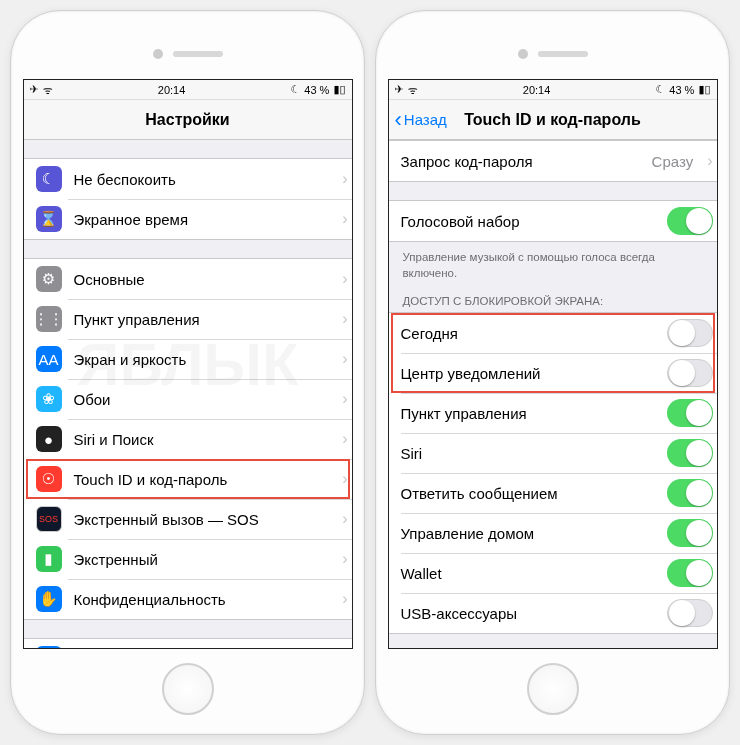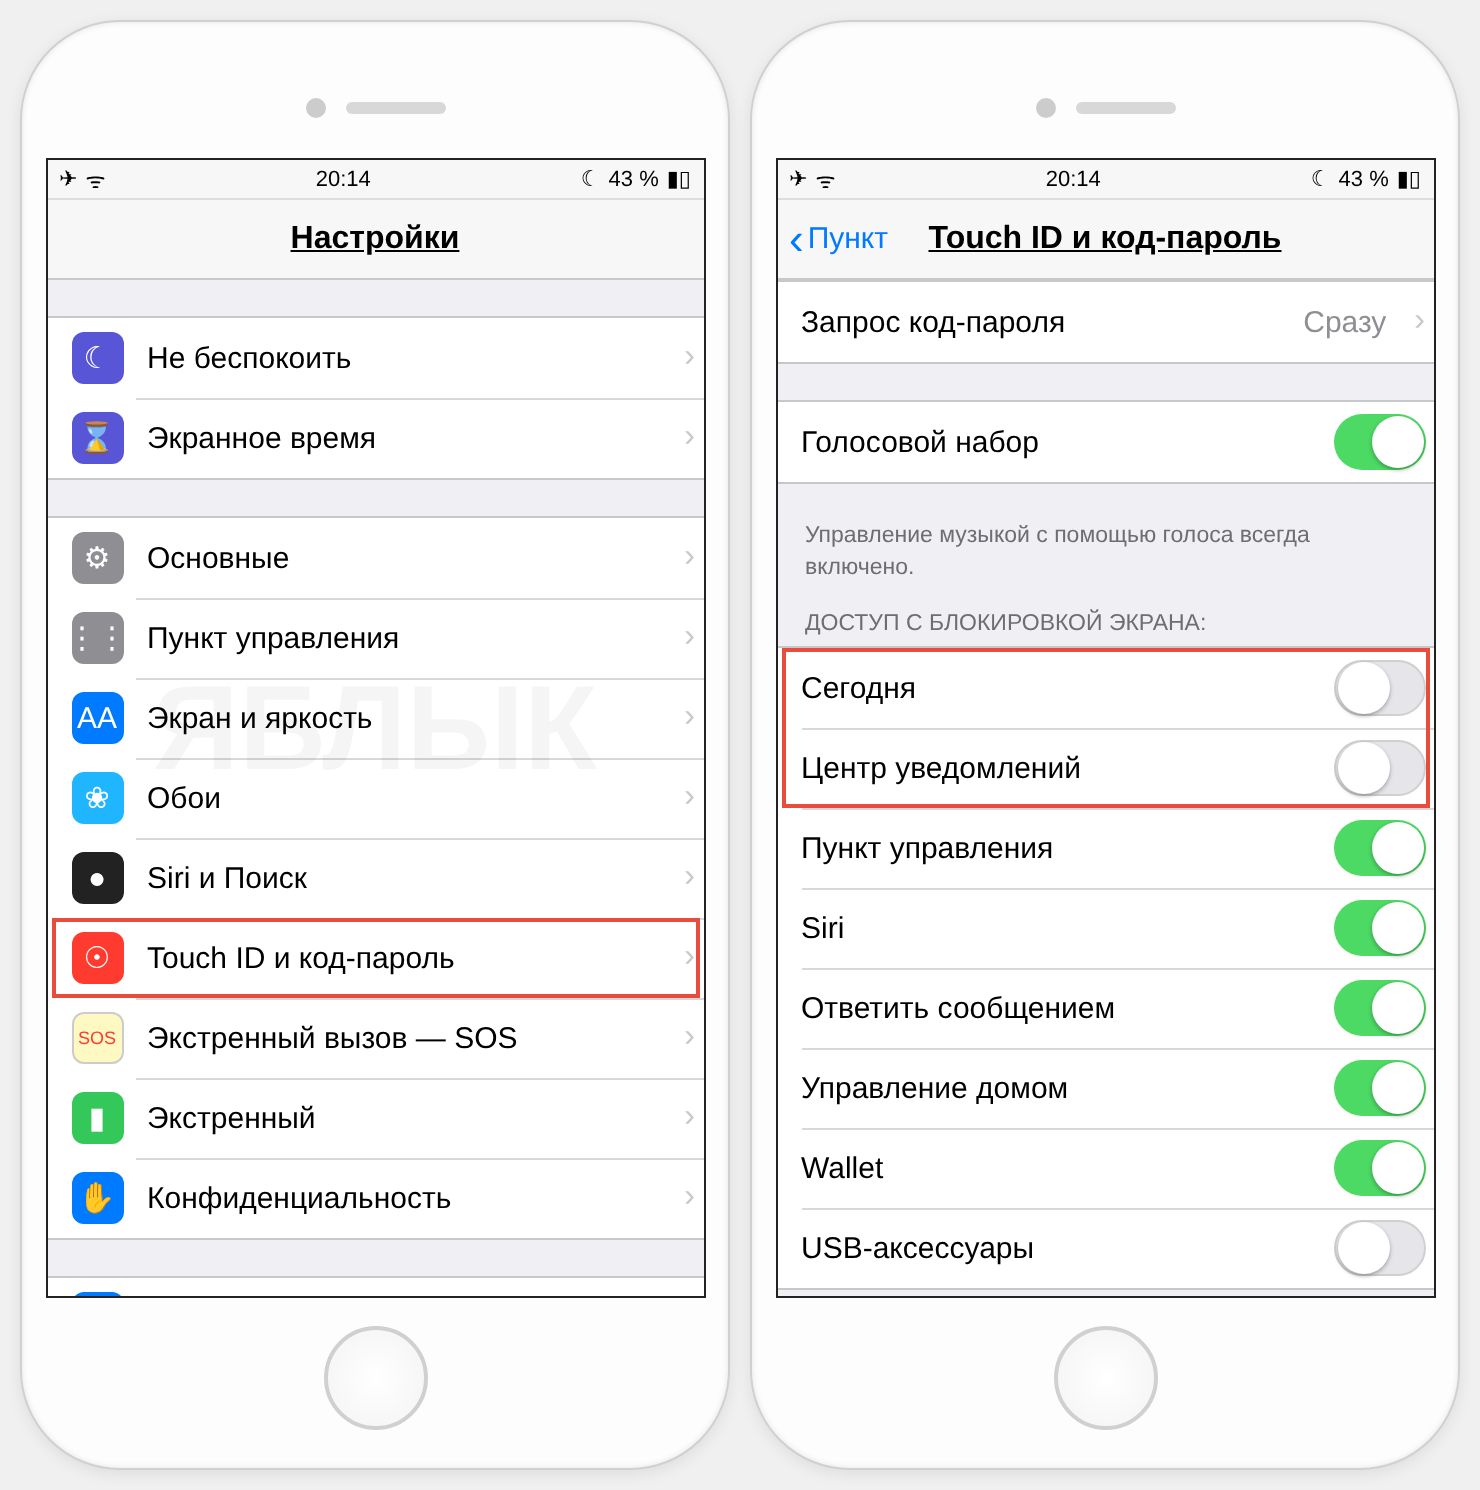--- a/index.html
+++ b/index.html
@@ -45,21 +45,21 @@
   }
   .statusbar {
     height: 20px; background:#f7f7f7; display:flex;
     justify-content: space-between; align-items:center;
     padding: 0 6px; font-size: 11px; color:#000;
     border-bottom: 0.5px solid #ddd;
   }
   .statusbar .sb-left, .statusbar .sb-right { display:flex; gap:4px; align-items:center;}
   .navbar {
     height: 40px; background:#f7f7f7; border-bottom: 0.5px solid #c8c8c8;
-    display:flex; align-items:center; justify-content:center; position:relative;text-decoration:underline;
+    display:flex; align-items:center; justify-content:center; position:relative;
   }
   .nav-title { font-size: 16px; font-weight: 600; }
   .nav-back { position:absolute; left:6px; display:flex; align-items:center; color:#007aff; font-size:15px;}
   .nav-back .chev { font-size:22px; font-weight:300; margin-right:2px;}
   .content { height: calc(100% - 60px); overflow:hidden; }
   .group { margin-top: 18px; background:#fff; border-top:0.5px solid #c8c8cc; border-bottom:0.5px solid #c8c8cc;}
   .group.tight { margin-top: 0; }
   .row {
     min-height: 40px; display:flex; align-items:center;
     padding: 0 4px 0 12px; position:relative; background:#fff;
@@ -77,21 +77,21 @@
   .label { font-size:15px; color:#000; flex:1; }
   .chevron { color:#c7c7cc; font-size:16px; }
   .detail { color:#8e8e93; font-size:15px; margin-right:14px;}
   .toggle {
     width:46px; height:28px; border-radius:14px; position:relative;
     display:flex; align-items:center;
   }
   .toggle.on { background:#4cd964; justify-content:flex-end;}
   .toggle.off { background:#e5e5ea; border:1px solid #d0d0d0; justify-content:flex-start;}
   .knob { width:26px; height:26px; border-radius:50%; background:#fff; box-shadow:0 1px 2px rgba(0,0,0,0.3); margin:1px;}
-  .footer-note { font-size:11.5px; color:#6d6d72; padding:19px 14px 0 14px; line-height:1.35;}
+  .footer-note { font-size:11.5px; color:#6d6d72; padding:8px 14px 0 14px; line-height:1.35;}
   .section-header { font-size:11.5px; color:#6d6d72; padding:14px 25px 5px 14px; text-transform:uppercase;}
   .highlight { position:absolute; border:2px solid #e74c3c; pointer-events:none; z-index:10;}
   .watermark {
     position:absolute; top:50%; left:50%; transform:translate(-50%,-50%);
     font-size:60px; color:rgba(0,0,0,0.04); font-weight:700; pointer-events:none;
     white-space:nowrap; z-index:5;
   }
 </style>
 </head>
 <body>
@@ -156,21 +156,21 @@
             <span class="label">Siri и Поиск</span>
             <span class="chevron">›</span>
           </div>
           <div class="row" style="position: relative;">
             <div class="icon" style="background: rgb(255, 59, 48); font-size: 15px;">☉</div>
             <span class="label">Touch ID и код-пароль</span>
             <span class="chevron">›</span>
             <div class="highlight" style="inset: 0px 2px;"></div>
           </div>
           <div class="row">
-            <div class="icon" style="background: #fef9c3; color: rgb(255, 59, 48); border: 0.5px solid rgb(204, 204, 204); font-size: 9px;">SOS</div>
+            <div class="icon" style="background: #0f172a; color: rgb(255, 59, 48); border: 0.5px solid rgb(204, 204, 204); font-size: 9px;">SOS</div>
             <span class="label">Экстренный вызов — SOS</span>
             <span class="chevron">›</span>
           </div>
           <div class="row">
             <div class="icon" style="background: rgb(52, 199, 89); font-size: 15px;">▮</div>
             <span class="label">Экстренный</span>
             <span class="chevron">›</span>
           </div>
           <div class="row">
             <div class="icon" style="background: rgb(0, 122, 255); font-size: 15px;">✋</div>
@@ -203,21 +203,21 @@
       <div>20:14</div>
       <div class="sb-right">
         <span>☾</span>
         <span>43 %</span>
         <span>▮▯</span>
       </div>
     </div>
     <div class="navbar">
       <div class="nav-back">
         <span class="chev">‹</span>
-        <span>Пункт</span>
+        <span>Назад</span>
       </div>
       <div class="nav-title">Touch ID и код-пароль</div>
     </div>
     <div class="content" id="right-content" style="position:relative;">
 
       <div class="group tight">
         <div class="row noicon">
           <span class="label">Запрос код-пароля</span>
           <span class="detail">Сразу</span>
           <span class="chevron">›</span>

